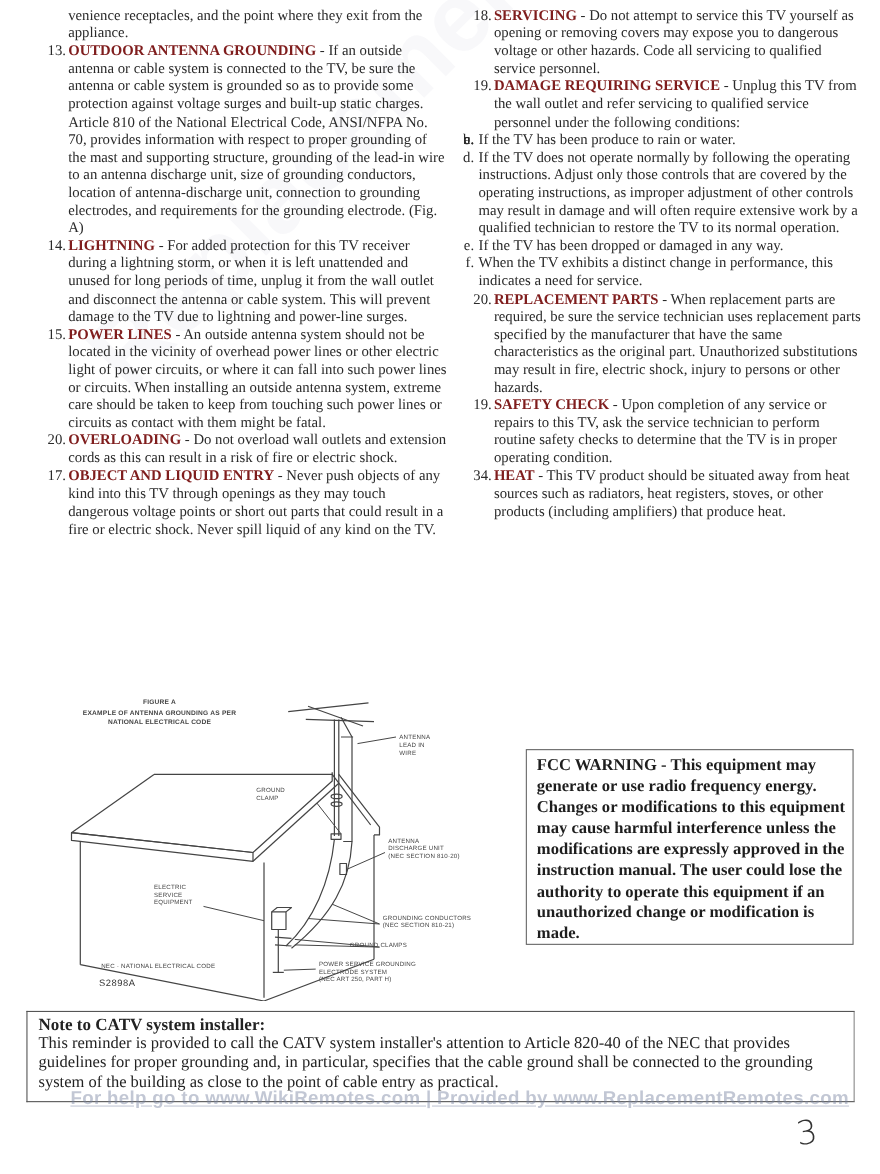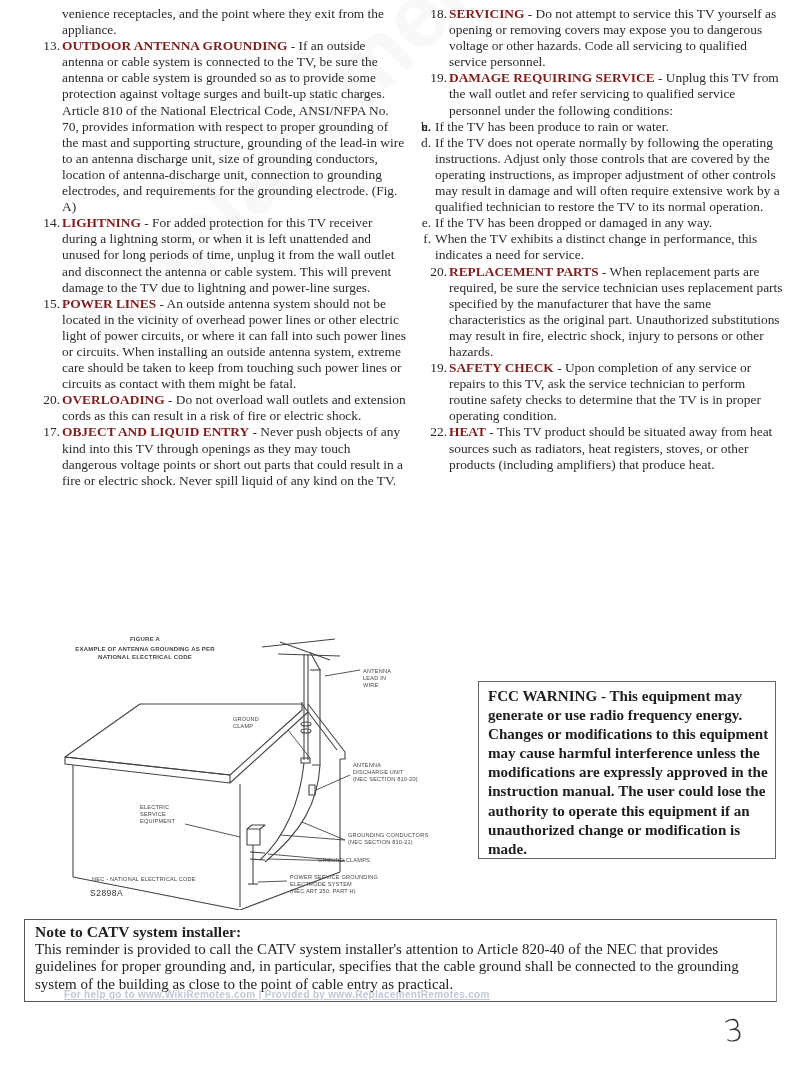--- a/index.html
+++ b/index.html
@@ -22,21 +22,21 @@
   .fig-text { position: absolute; font-family: "Liberation Sans", "DejaVu Sans", sans-serif; font-size: 5.6px; color: #444; letter-spacing: 0.2px; line-height: 7px; text-transform: uppercase; }
   .fig-title { font-weight: bold; font-size: 6px; text-align: center; }
   .fig-code { font-size: 8.5px; color: #333; letter-spacing: 0.5px; }
 
   .fcc { position: absolute; left: 478px; top: 681px; width: 298px; height: 178px; border: 1.3px solid #666; box-sizing: border-box; padding: 5px 0 0 9px;
     font-size: 15.1px; line-height: 19.1px; font-weight: bold; color: #1e1e1e; }
 
   .note { position: absolute; left: 24px; top: 919px; width: 753px; height: 83px; border: 1.3px solid #555; border-right-color: #888; box-sizing: border-box; padding: 3px 10px 0 10px;
     font-size: 15px; line-height: 17.7px; color: #222; }
   .note .nt { font-weight: bold; font-size: 15.5px; }
-  .watermark-footer { position: absolute; left: 64px; top: 989px; font-family: "Liberation Sans", "DejaVu Sans", sans-serif; font-weight: bold; font-size: 10px; color: rgba(120,130,160,0.45); letter-spacing: 0.3px; text-decoration: underline; white-space: nowrap; }
+  .watermark-footer { position: absolute; left: 64px; top: 989px; font-family: "Liberation Sans", "DejaVu Sans", sans-serif; font-weight: bold; font-size: 17px; color: rgba(120,130,160,0.45); letter-spacing: 0.3px; text-decoration: underline; white-space: nowrap; }
   .page-num { position: absolute; left: 724px; top: 1013px; font-family: "DejaVu Sans", sans-serif; font-size: 30px; color: #333; transform: rotate(-8deg); font-weight: 300; }
   .bg-watermark { position: absolute; left: 60px; top: 300px; font-family: "Liberation Sans", sans-serif; font-weight: bold; font-size: 90px; color: rgba(200,200,210,0.12); transform: rotate(-45deg); transform-origin: left top; white-space: nowrap; pointer-events: none; }
 </style>
 </head>
 <body>
 
 <div class="bg-watermark">ReplacementRemotes</div>
 
 <div class="col left">
   <div class="cont">venience receptacles, and the point where they exit from the appliance.</div>
@@ -73,21 +73,21 @@
   <div class="sub"><span class="lbl">e.</span><span>If the TV has been dropped or damaged in any way.</span></div>
   <div class="sub"><span class="lbl">f.</span><span>When the TV exhibits a distinct change in performance, this indicates a need for service.</span></div>
 
   <div class="item">
     <span class="num">20.</span><span class="title">REPLACEMENT PARTS</span><span> - When replacement parts are required, be sure the service technician uses replacement parts specified by the manufacturer that have the same characteristics as the original part. Unauthorized substitutions may result in fire, electric shock, injury to persons or other hazards.</span>
   </div>
   <div class="item">
     <span class="num">19.</span><span class="title">SAFETY CHECK</span><span> - Upon completion of any service or repairs to this TV, ask the service technician to perform routine safety checks to determine that the TV is in proper operating condition.</span>
   </div>
   <div class="item">
-    <span class="num">22.</span><span class="title">HEAT</span><span> - This TV product should be situated away from heat sources such as radiators, heat registers, stoves, or other products (including amplifiers) that produce heat.</span>
+    <span class="num">34.</span><span class="title">HEAT</span><span> - This TV product should be situated away from heat sources such as radiators, heat registers, stoves, or other products (including amplifiers) that produce heat.</span>
   </div>
 </div>
 
 <div class="figure">
   <svg width="420" height="278" viewBox="0 0 420 278" fill="none" stroke="#444" stroke-width="1.1" stroke-linejoin="round">
 
     <line x1="222" y1="15" x2="295" y2="7"></line>
     <line x1="238" y1="22" x2="300" y2="24"></line>
     <line x1="240" y1="10" x2="290" y2="28"></line>
 

